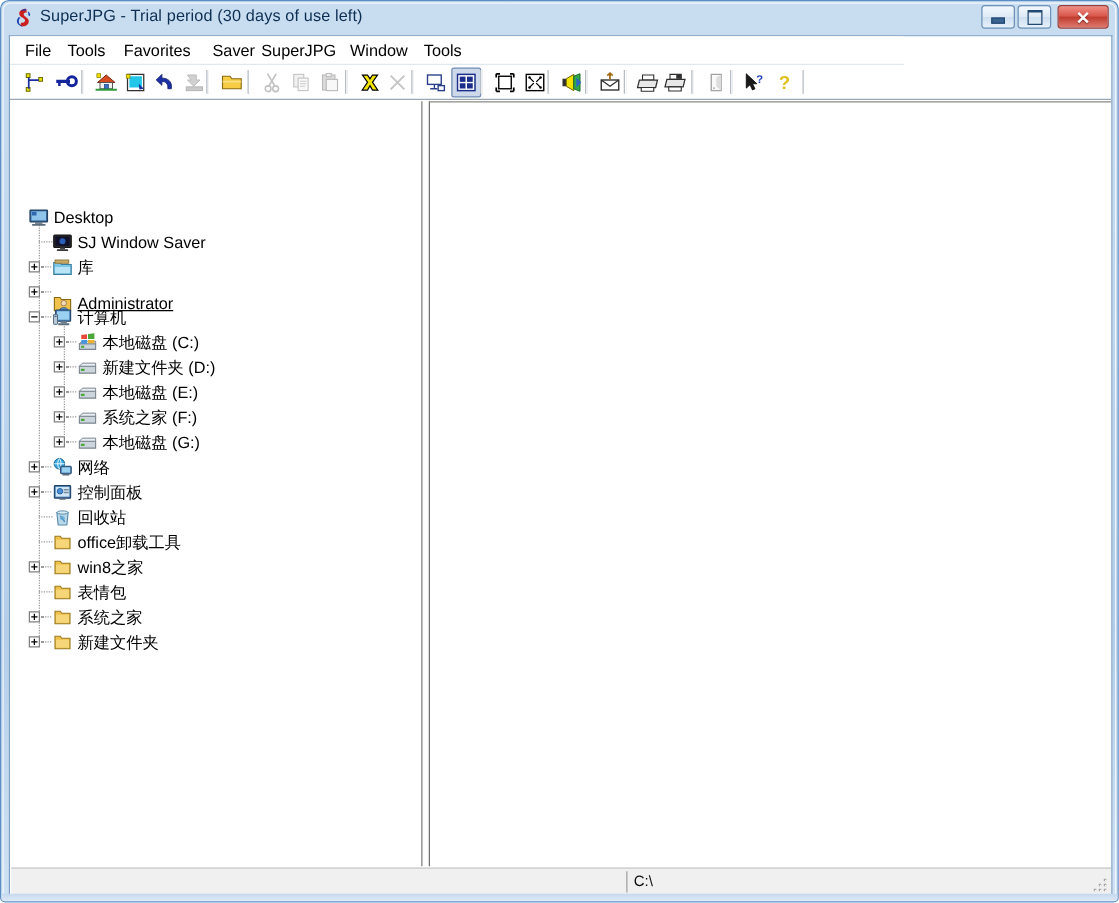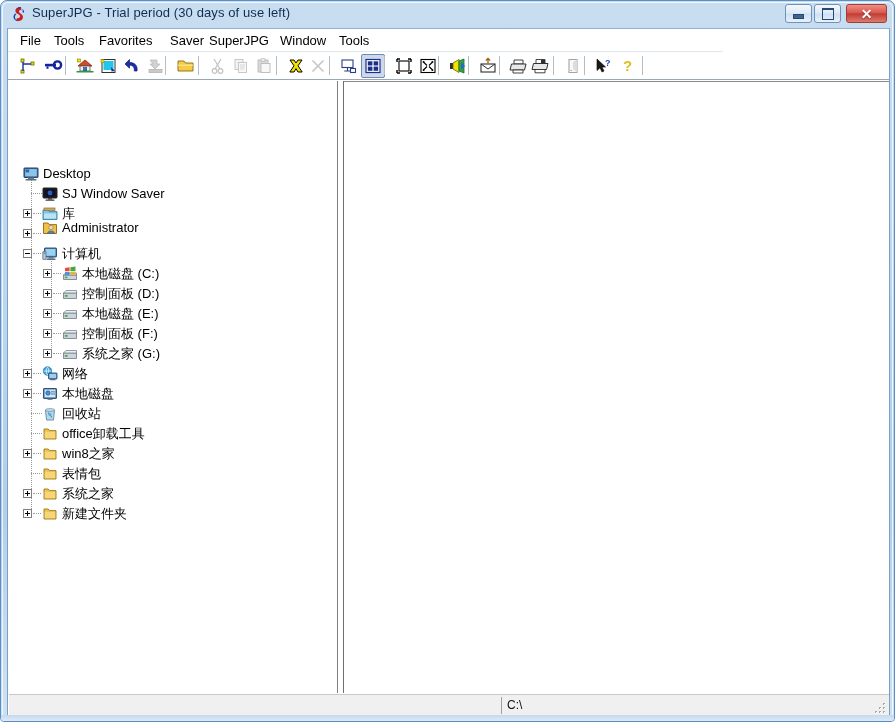--- a/index.html
+++ b/index.html
@@ -564,21 +564,21 @@
             <path d="M1 4 L6 4 L7.2 5.6 L15 5.6 L15 13.5 L1 13.5 Z" fill="#7cc6e8" stroke="#3a7fa0" stroke-width="0.9"></path>
             <rect x="2" y="2" width="11" height="2.6" fill="#c9ab6a" stroke="#8a7030" stroke-width="0.7"></rect>
             <path d="M2 7.5 L14 7.5 L14 12.5 L2 12.5 Z" fill="#b9e4f6"></path>
           </svg>
         </span>
         <span class="tlabel">库</span>
       </div>
 
       <div class="tplus plus" style="left:14px; top:148px;"></div>
       <div class="tdash" style="left:24px; top:152px; width:8px;"></div>
-      <div class="tnode" style="top:137px; left:33px;">
+      <div class="tnode" style="top:152px; left:33px;text-decoration:underline;">
         <span class="ticon" style="position:relative; top:0;">
           <svg width="16" height="16" viewBox="0 0 16 16">
             <path d="M1.5 3 L6 3 L7.2 4.6 L14.5 4.6 L14.5 13.5 L1.5 13.5 Z" fill="#f0c24c" stroke="#8a6a10" stroke-width="0.9"></path>
             <circle cx="9" cy="7.5" r="2.2" fill="#f3d8b6" stroke="#9a7a50" stroke-width="0.7"></circle>
             <path d="M5.6 13.2 C5.6 10.4 12.4 10.4 12.4 13.2 Z" fill="#5a8fc4" stroke="#2f5a85" stroke-width="0.7"></path>
           </svg>
         </span>
         <span class="tlabel">Administrator</span>
       </div>
 
@@ -618,21 +618,21 @@
       <div class="tplus plus" style="left:34px; top:208px;"></div>
       <div class="tdash" style="left:44px; top:212px; width:8px;"></div>
       <div class="tnode" style="top:203px; left:53px;">
         <span class="ticon" style="position:relative; top:0;">
           <svg width="16" height="16" viewBox="0 0 16 16">
             <path d="M1.5 7 L14.5 7 L14.5 12.5 L1.5 12.5 Z" fill="#cdd5dc" stroke="#7b858f" stroke-width="0.9"></path>
             <path d="M1.5 7 L4 4.5 L14.5 4.5 L14.5 7 Z" fill="#e8eef3" stroke="#7b858f" stroke-width="0.8"></path>
             <rect x="2.8" y="9" width="2.8" height="1.8" rx="0.3" fill="#4aa83a"></rect>
           </svg>
         </span>
-        <span class="tlabel">控制面板 (D:)</span>
+        <span class="tlabel">新建文件夹 (D:)</span>
       </div>
 
       <div class="tplus plus" style="left:34px; top:228px;"></div>
       <div class="tdash" style="left:44px; top:232px; width:8px;"></div>
       <div class="tnode" style="top:223px; left:53px;">
         <span class="ticon" style="position:relative; top:0;">
           <svg width="16" height="16" viewBox="0 0 16 16">
             <path d="M1.5 7 L14.5 7 L14.5 12.5 L1.5 12.5 Z" fill="#cdd5dc" stroke="#7b858f" stroke-width="0.9"></path>
             <path d="M1.5 7 L4 4.5 L14.5 4.5 L14.5 7 Z" fill="#e8eef3" stroke="#7b858f" stroke-width="0.8"></path>
             <rect x="2.8" y="9" width="2.8" height="1.8" rx="0.3" fill="#4aa83a"></rect>
@@ -644,34 +644,34 @@
       <div class="tplus plus" style="left:34px; top:248px;"></div>
       <div class="tdash" style="left:44px; top:252px; width:8px;"></div>
       <div class="tnode" style="top:243px; left:53px;">
         <span class="ticon" style="position:relative; top:0;">
           <svg width="16" height="16" viewBox="0 0 16 16">
             <path d="M1.5 7 L14.5 7 L14.5 12.5 L1.5 12.5 Z" fill="#cdd5dc" stroke="#7b858f" stroke-width="0.9"></path>
             <path d="M1.5 7 L4 4.5 L14.5 4.5 L14.5 7 Z" fill="#e8eef3" stroke="#7b858f" stroke-width="0.8"></path>
             <rect x="2.8" y="9" width="2.8" height="1.8" rx="0.3" fill="#4aa83a"></rect>
           </svg>
         </span>
-        <span class="tlabel">控制面板 (F:)</span>
+        <span class="tlabel">系统之家 (F:)</span>
       </div>
 
       <div class="tplus plus" style="left:34px; top:268px;"></div>
       <div class="tdash" style="left:44px; top:272px; width:8px;"></div>
       <div class="tnode" style="top:263px; left:53px;">
         <span class="ticon" style="position:relative; top:0;">
           <svg width="16" height="16" viewBox="0 0 16 16">
             <path d="M1.5 7 L14.5 7 L14.5 12.5 L1.5 12.5 Z" fill="#cdd5dc" stroke="#7b858f" stroke-width="0.9"></path>
             <path d="M1.5 7 L4 4.5 L14.5 4.5 L14.5 7 Z" fill="#e8eef3" stroke="#7b858f" stroke-width="0.8"></path>
             <rect x="2.8" y="9" width="2.8" height="1.8" rx="0.3" fill="#4aa83a"></rect>
           </svg>
         </span>
-        <span class="tlabel">系统之家 (G:)</span>
+        <span class="tlabel">本地磁盘 (G:)</span>
       </div>
 
       <div class="tplus plus" style="left:14px; top:288px;"></div>
       <div class="tdash" style="left:24px; top:292px; width:8px;"></div>
       <div class="tnode" style="top:283px; left:33px;">
         <span class="ticon" style="position:relative; top:0;">
           <svg width="16" height="16" viewBox="0 0 16 16">
             <circle cx="5.5" cy="5" r="4.2" fill="#3aa8e0" stroke="#1a6a9a" stroke-width="0.8"></circle>
             <path d="M1.4 5 L9.6 5 M5.5 0.9 C7.2 2.8 7.2 7.2 5.5 9.1 M5.5 0.9 C3.8 2.8 3.8 7.2 5.5 9.1" stroke="#ffffff" stroke-width="0.7" fill="none"></path>
             <rect x="6.5" y="7" width="8.5" height="6" rx="0.6" fill="#4a7fb5" stroke="#24456a" stroke-width="0.8"></rect>
@@ -688,21 +688,21 @@
         <span class="ticon" style="position:relative; top:0;">
           <svg width="16" height="16" viewBox="0 0 16 16">
             <rect x="1.5" y="2.5" width="13" height="10" rx="0.6" fill="#4a7fb5" stroke="#24456a" stroke-width="0.9"></rect>
             <rect x="2.6" y="3.5" width="10.8" height="7.8" fill="#cfe6f6"></rect>
             <circle cx="6" cy="7" r="2.2" fill="#4a90d8" stroke="#1e5a96" stroke-width="0.7"></circle>
             <rect x="9" y="5.2" width="4" height="1.2" fill="#7a8a9a"></rect>
             <rect x="9" y="7.4" width="4" height="1.2" fill="#7a8a9a"></rect>
             <rect x="5.5" y="12.5" width="5" height="1.3" fill="#5c6e7e"></rect>
           </svg>
         </span>
-        <span class="tlabel">本地磁盘</span>
+        <span class="tlabel">控制面板</span>
       </div>
 
       <div class="tdash" style="left:22px; top:332px; width:11px;"></div>
       <div class="tnode" style="top:323px; left:33px;">
         <span class="ticon" style="position:relative; top:0;">
           <svg width="16" height="16" viewBox="0 0 16 16">
             <path d="M3.5 4 L12.5 4 L11.5 14 L4.5 14 Z" fill="#b8d8ea" stroke="#5a8aa8" stroke-width="0.9"></path>
             <ellipse cx="8" cy="4" rx="4.5" ry="1.3" fill="#d8ecf6" stroke="#5a8aa8" stroke-width="0.8"></ellipse>
             <path d="M6.5 6.5 C6.5 9 9.5 9 9.5 11.5" stroke="#3a7aa8" stroke-width="1" fill="none"></path>
             <circle cx="8" cy="8.5" r="1.8" fill="#5aa8d8" opacity="0.7"></circle>

